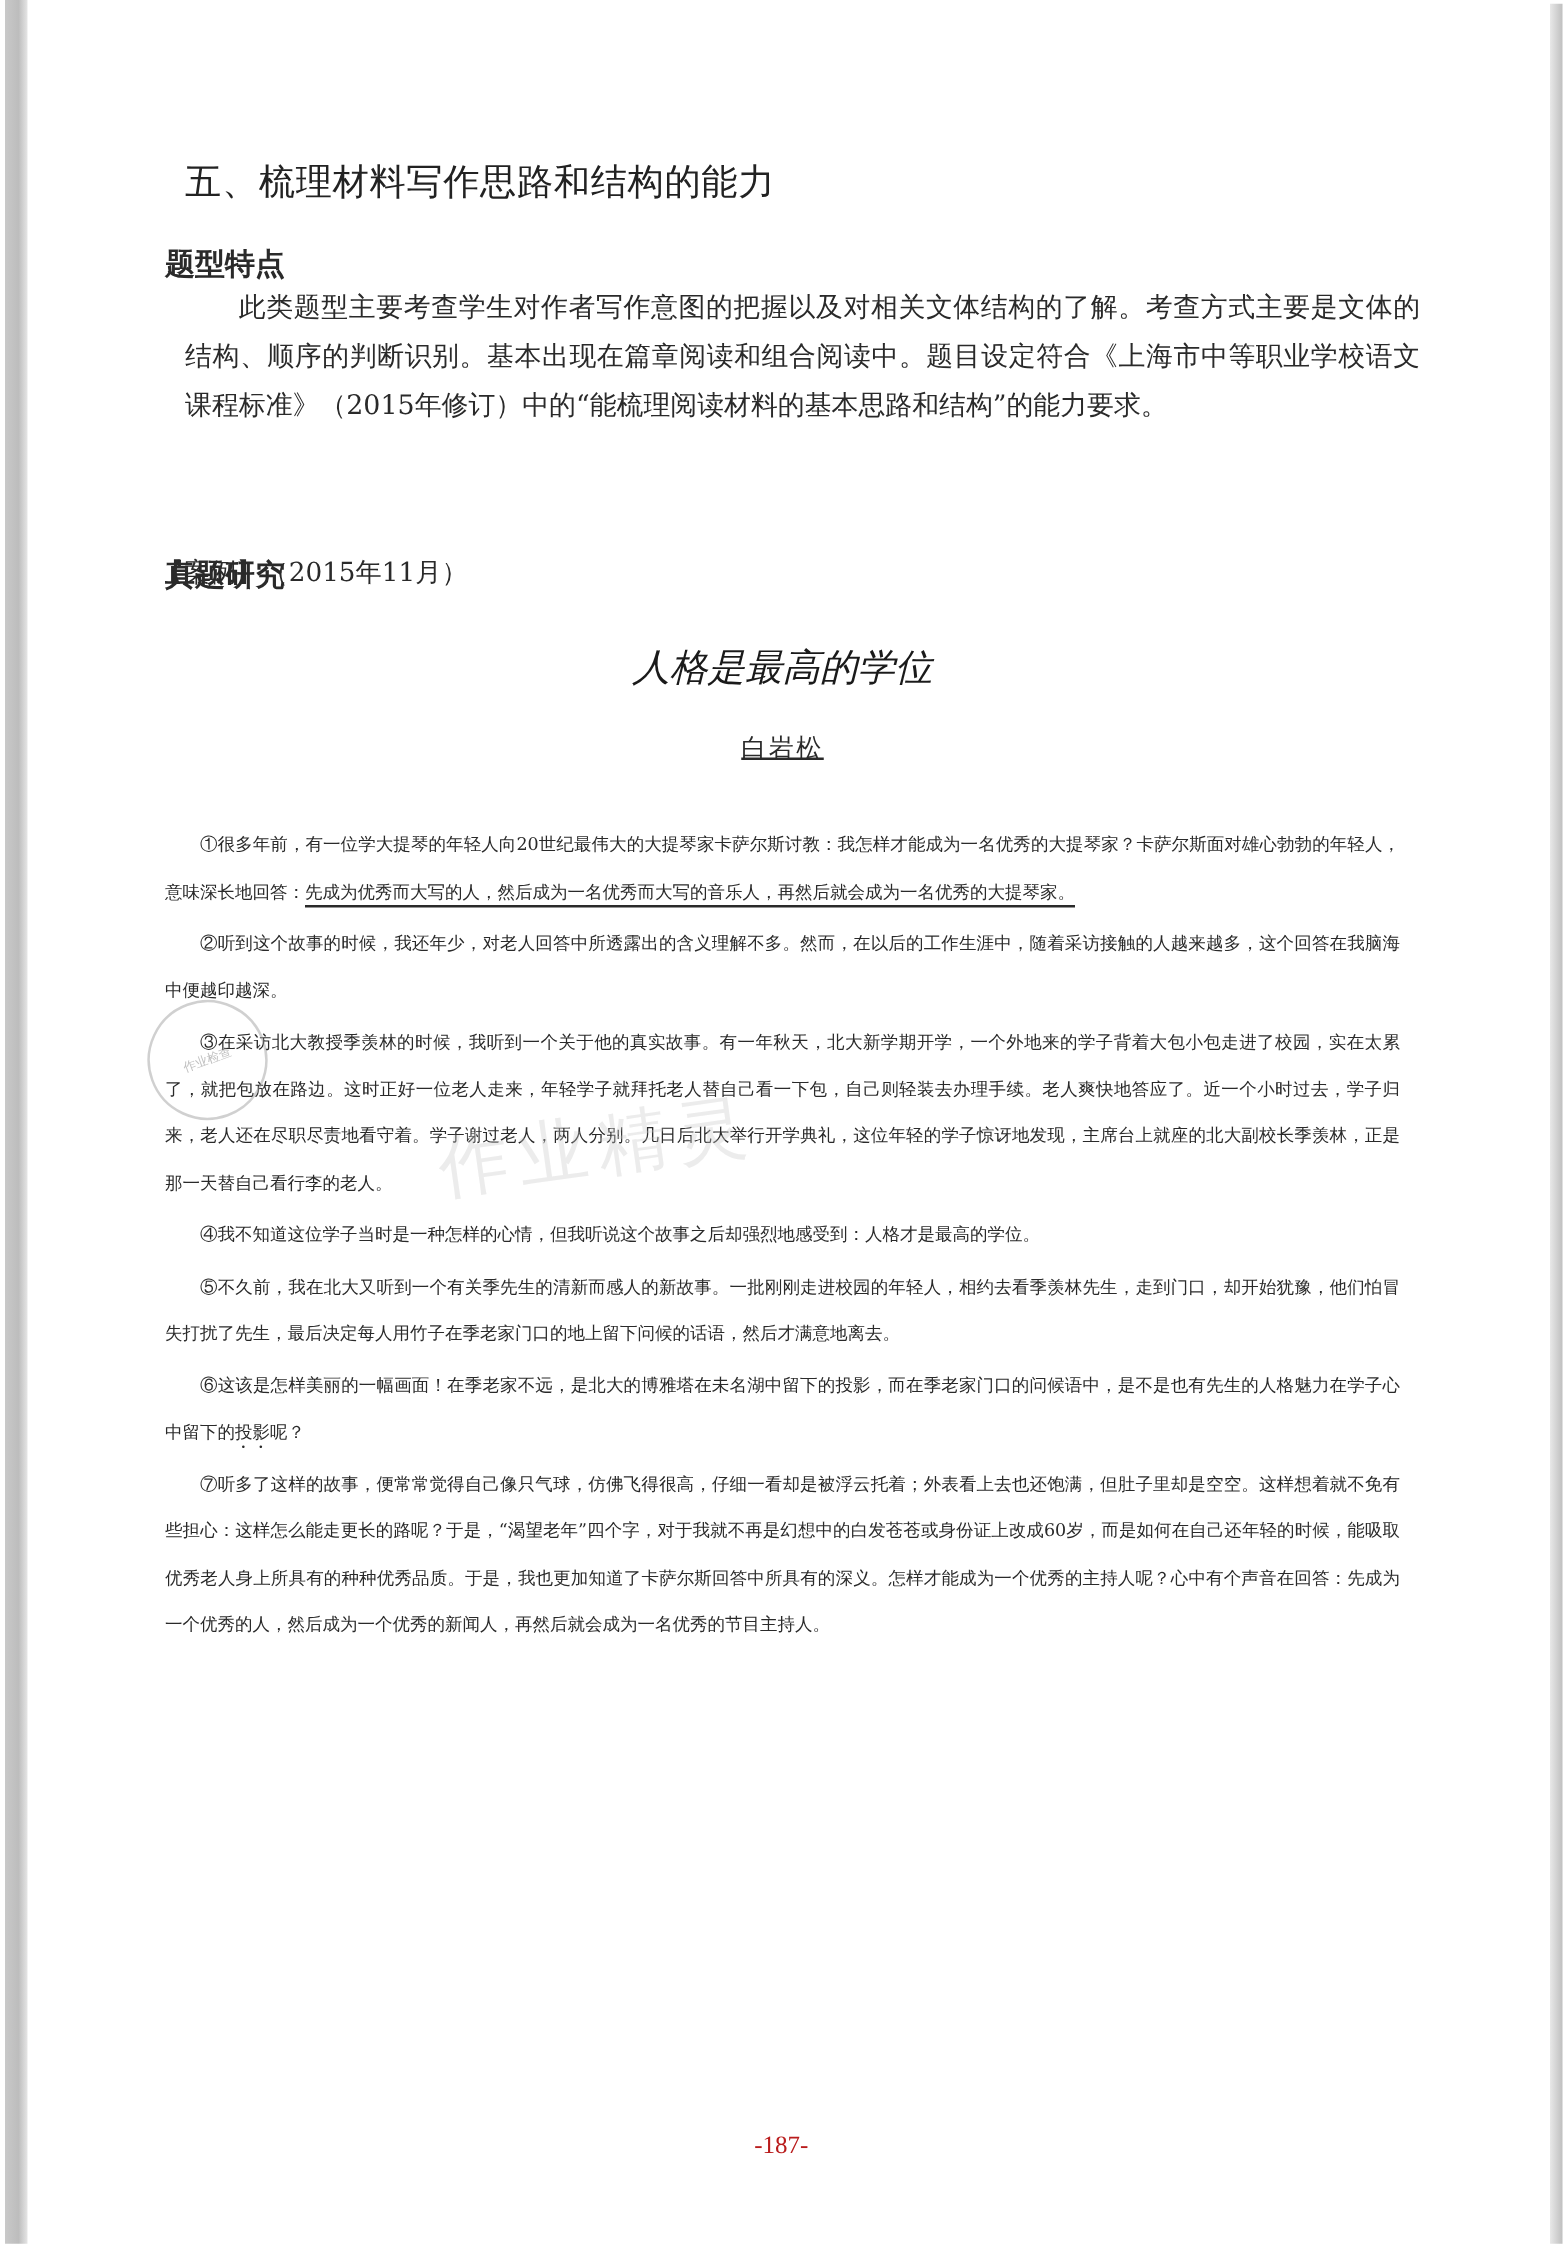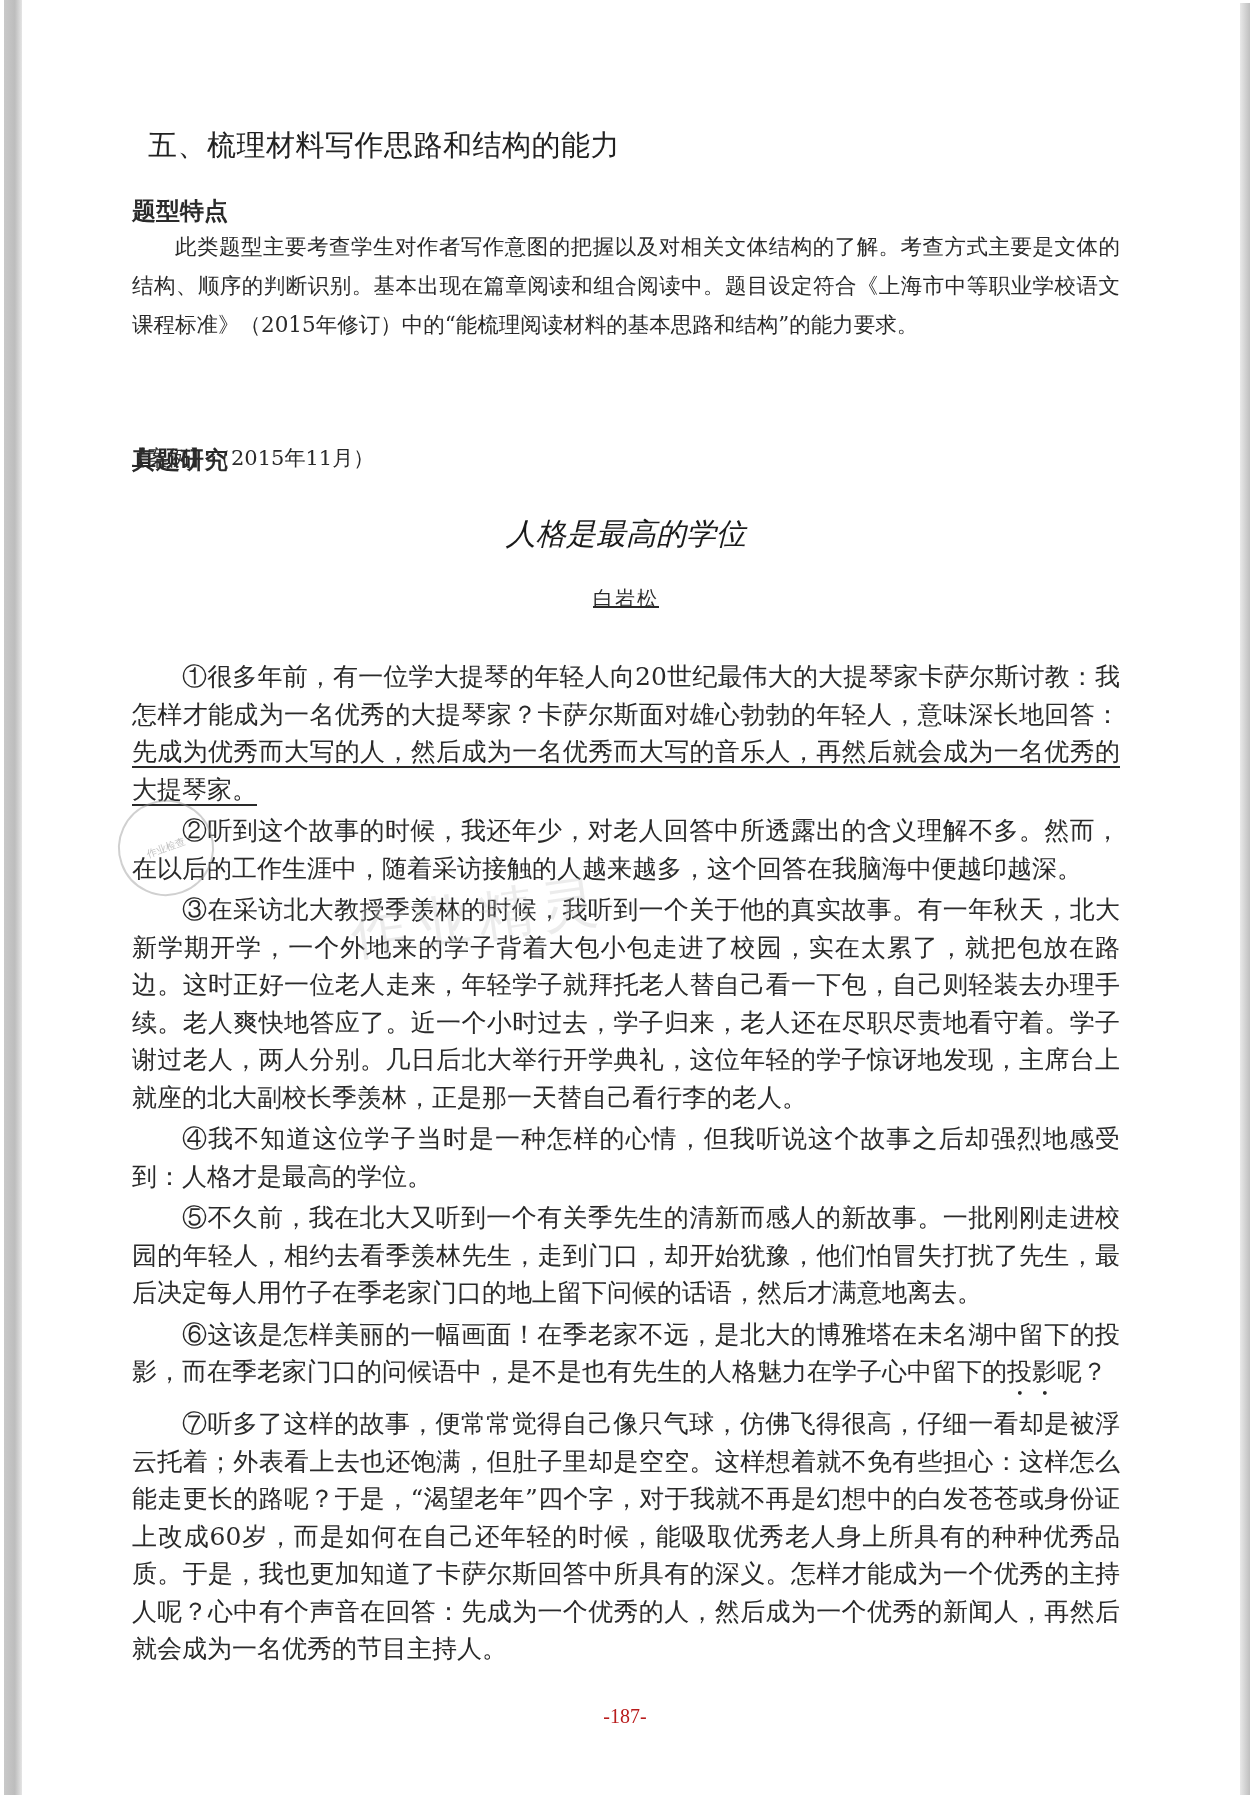--- a/index.html
+++ b/index.html
@@ -52,21 +52,21 @@
       left: 0;
       font-family: "DejaVu Sans", "Liberation Sans", sans-serif;
       font-size: 24px;
       font-weight: bold;
       color: #2a2a2a;
       white-space: nowrap;
     }
     .intro {
       position: absolute;
       top: 227px;
-      left: 0;
+      left: 16px;
       width: 988px;
       font-size: 21.5px;
       line-height: 39px;
       text-indent: 2em;
       text-align: justify;
       color: #2a2a2a;
     }
     .case-line {
       position: absolute;
       top: 444px;
@@ -97,21 +97,21 @@
       font-size: 20px;
       color: #2a2a2a;
       letter-spacing: 2px;
       text-decoration: underline;
     }
     .article-body {
       position: absolute;
       top: 658px;
       left: 0;
       width: 988px;
-      font-size: 25px;
+      font-size: 14px;
       line-height: 37.5px;
       color: #2a2a2a;
     }
     .para {
       text-indent: 2em;
       text-align: justify;
       margin: 0 0 4px 0;
     }
     .underlined {
       text-decoration: underline;

